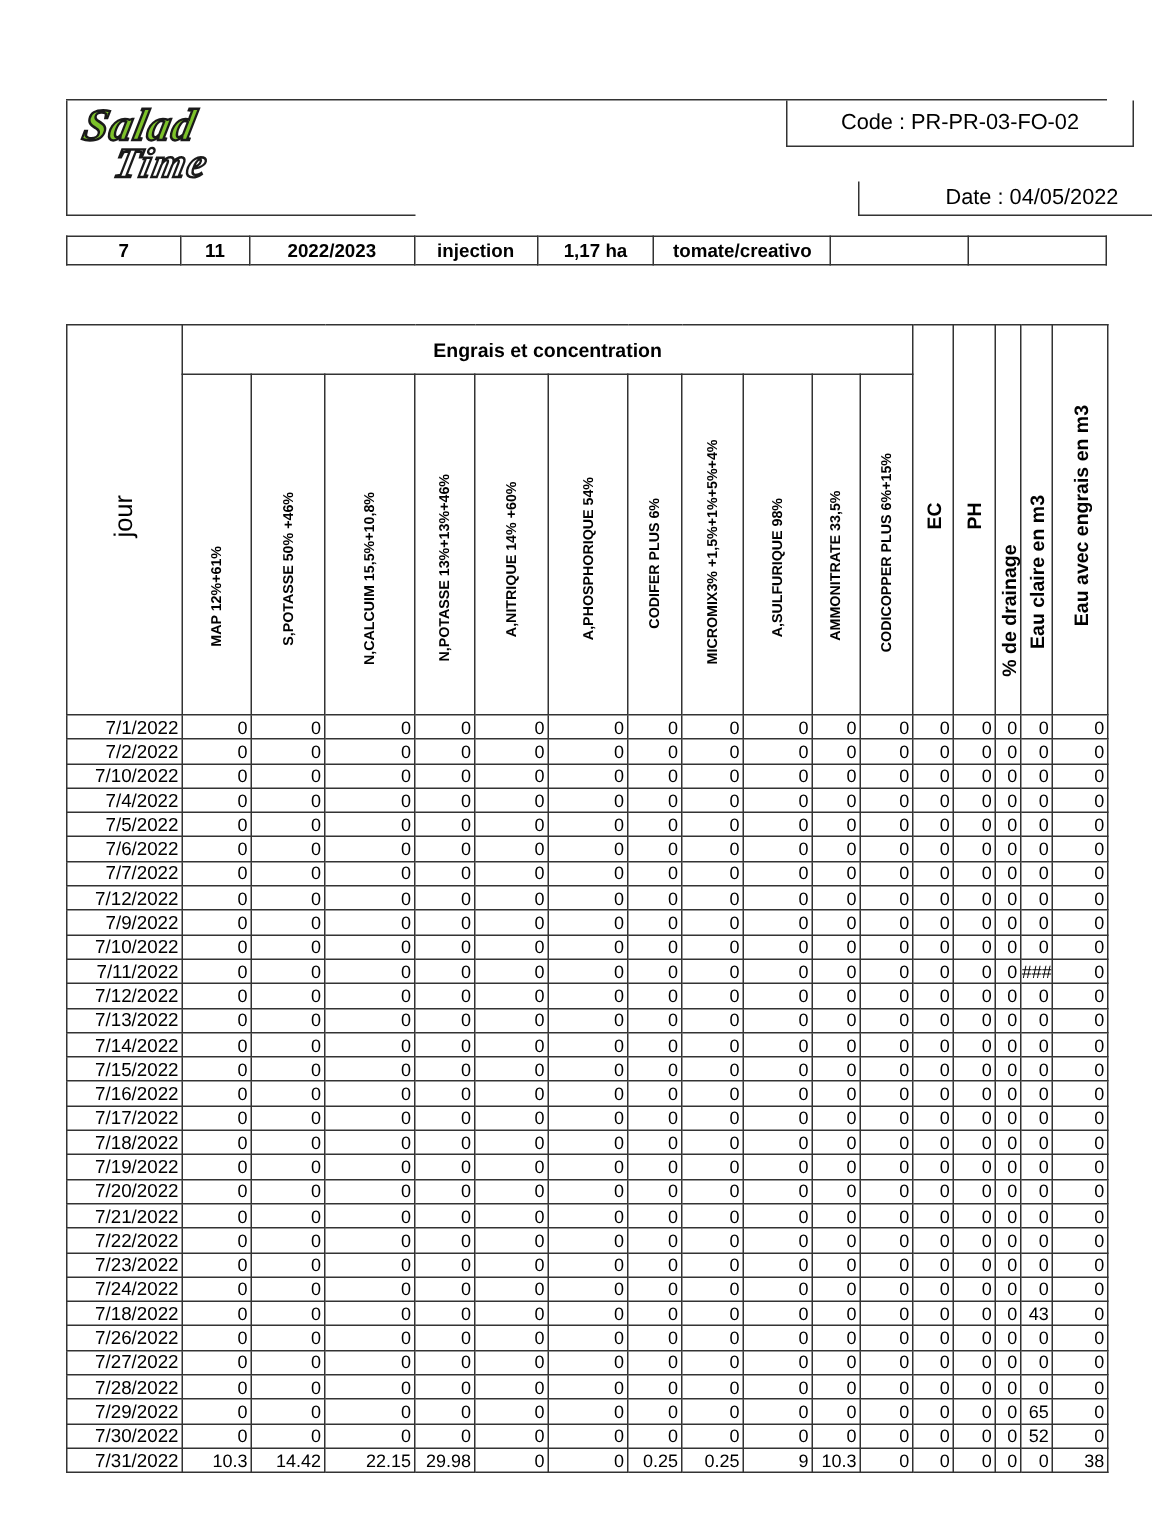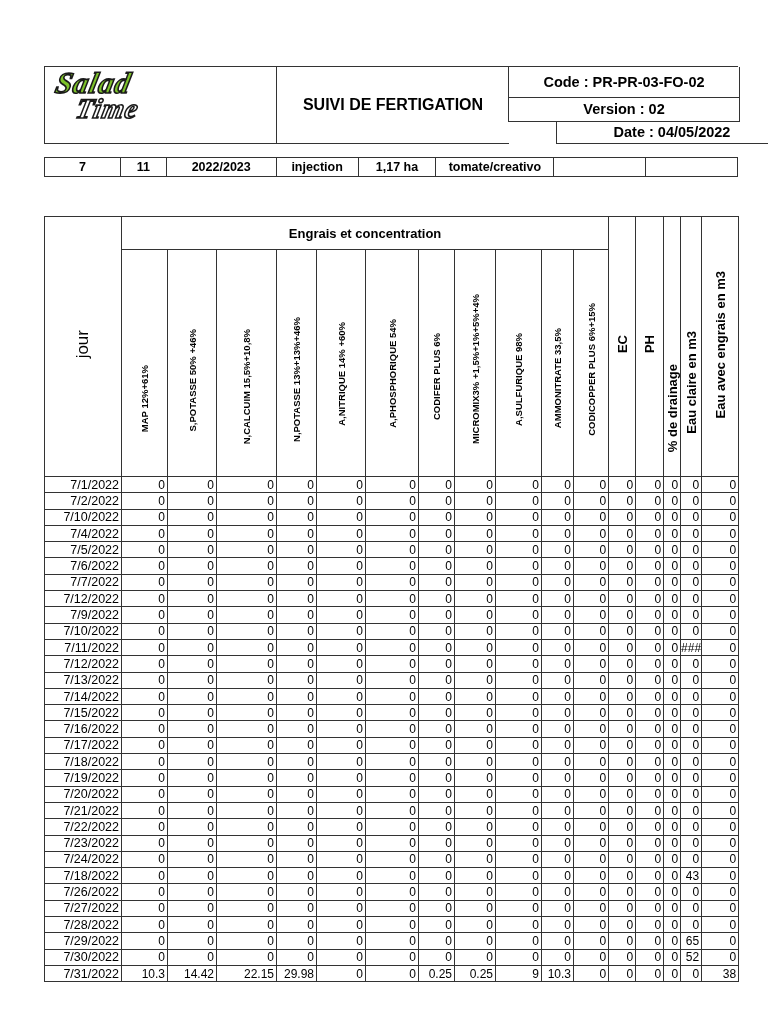--- a/index.html
+++ b/index.html
@@ -2,21 +2,21 @@
 <html><head>
 <meta charset="utf-8">
 <style>
   html, body { margin:0; padding:0; background:#ffffff; }
   body { width:768px; height:1024px; position:relative; overflow:hidden; font-family:"Liberation Sans", "DejaVu Sans", sans-serif; color:#000; }
   .abs { position:absolute; box-sizing:border-box; }
   
   .hdr { left:44px; top:66px; width:694px; height:76px; border-top:1.5px solid #333; }
   .logo-cell { position:absolute; left:0; top:0; width:232px; height:76px; border-left:1.5px solid #333; border-bottom:1.5px solid #333; }
   .title-cell { position:absolute; left:232px; top:0; width:232px; height:76px; border-left:1.5px solid #333; border-bottom:1.5px solid #333; display:flex; align-items:center; justify-content:center; font-weight:bold; font-size:16px; }
-  .meta-cell { position:absolute; left:464px; width:230px; border-left:1.5px solid #333; border-right:1.5px solid #333; border-bottom:1.5px solid #333; display:flex; align-items:center; justify-content:center; font-weight:bold; font-size:14.5px; white-space:nowrap; overflow:hidden; }
+  .meta-cell { position:absolute; left:480px; width:230px; border-left:1.5px solid #333; border-right:1.5px solid #333; border-bottom:1.5px solid #333; display:flex; align-items:center; justify-content:center; font-weight:normal; font-size:14.5px; white-space:nowrap; overflow:hidden; }
   .logo { position:absolute; left:8px; top:2px; width:180px; height:52px; }
   
   table.info { position:absolute; left:44px; top:157px; border-collapse:collapse; width:694px; }
   table.info td { border:1.5px solid #333; text-align:center; font-weight:bold; padding:0; }
   table.info tr.h td { font-size:11px; height:18px; line-height:10px; }
   table.info tr.v td { font-size:12.5px; height:18px; }
   
   table.main { position:absolute; left:44px; top:216px; border-collapse:collapse; table-layout:fixed; width:694px; }
   table.main td, table.main th { border:1.2px solid #333; padding:0; font-weight:normal; }
   table.main th { font-weight:bold; }
@@ -30,23 +30,21 @@
 </head>
 <body>
 
 <div class="abs hdr">
   <div class="logo-cell">
     <svg class="logo" viewBox="0 0 180 52">
       <text x="6" y="24" font-family="Liberation Serif, serif" font-style="italic" font-weight="bold" font-size="30" fill="#7dc22a" stroke="#1a1a1a" stroke-width="1.6" transform="skewX(-12)" letter-spacing="1">Salad</text>
       <text x="32" y="49" font-family="Liberation Serif, serif" font-style="italic" font-weight="bold" font-size="28" fill="#ffffff" stroke="#1a1a1a" stroke-width="1.6" transform="skewX(-12)" letter-spacing="1">Time</text>
     </svg>
   </div>
-  <div class="title-cell">SUIVI DE FERTIGATION</div>
   <div class="meta-cell" style="top:0;height:30px;">Code : PR-PR-03-FO-02</div>
-  <div class="meta-cell" style="top:30px;height:24px;">Version : 02</div>
   <div class="meta-cell" style="top:54px;height:22px;margin-left:48px;">Date : 04/05/2022</div>
 </div>
 
 <table class="info">
   <colgroup>
     <col style="width:76px">
       <col style="width:46px">
       <col style="width:110px">
       <col style="width:82px">
       <col style="width:78px">

